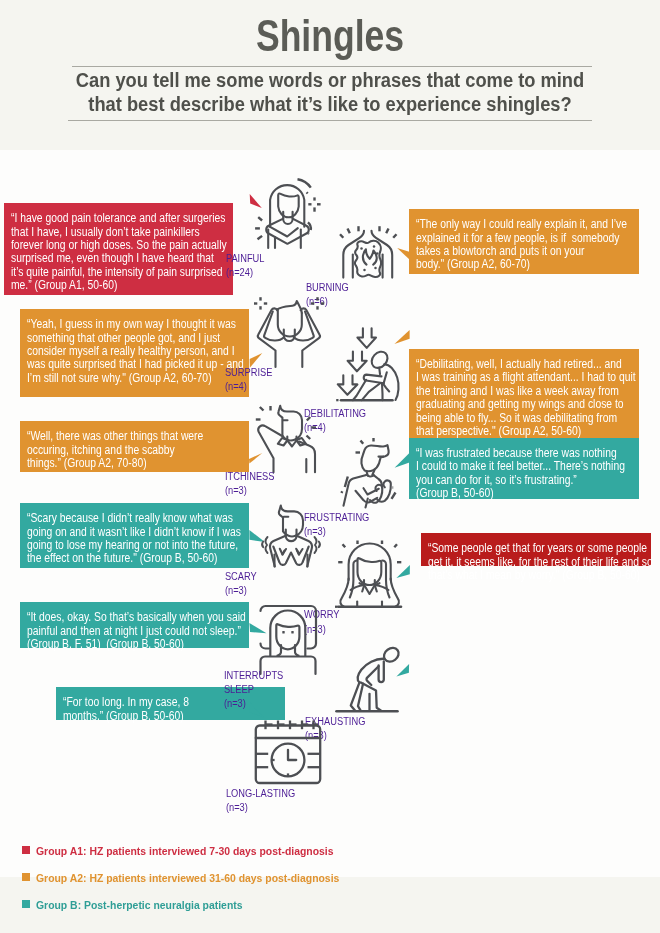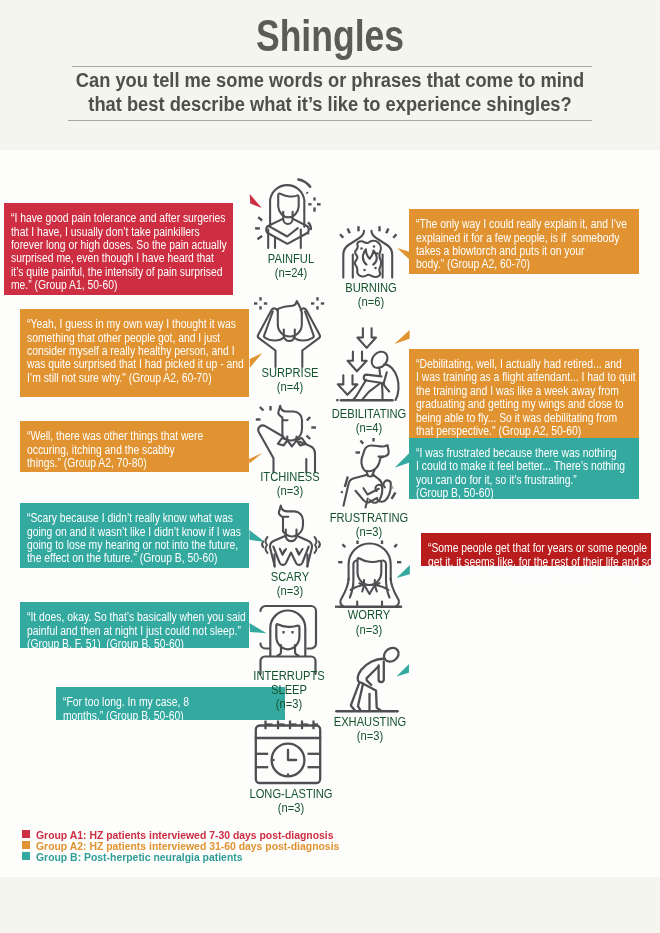--- a/index.html
+++ b/index.html
@@ -11,25 +11,25 @@
   .subtitle{position:absolute;left:0;top:68px;width:660px;text-align:center;font-size:20px;font-weight:bold;color:#4f504b;line-height:24px;transform:scaleX(0.915);transform-origin:50% 0;}
   .bub{position:absolute;box-sizing:border-box;color:#fff;font-size:12px;line-height:13.38px;padding:9.2px 0 0 7.4px;}
   .bub .t{display:block;transform:scaleX(0.862);transform-origin:0 0;white-space:pre;}
   .ptr{position:absolute;}
   .ico{position:absolute;overflow:visible;}
   .ico .g{fill:none;stroke:#4d4f53;stroke-width:2.1;stroke-linecap:round;stroke-linejoin:round;}
   .ico .s{fill:none;stroke:#4d4f53;stroke-width:2.4;stroke-linecap:butt;}
   .ico .s2{fill:none;stroke:#4d4f53;stroke-width:1.9;stroke-linecap:round;}
   .ico .t{fill:none;stroke:#4d4f53;stroke-width:2.3;stroke-linecap:butt;}
   .ico .gf{fill:#4d4f53;stroke:none;}
-  .lab{position:absolute;text-align:center;color:#14532d;font-size:12px;line-height:14.3px;}
+  .lab{position:absolute;color:#4c1d95;font-size:10px;line-height:14.3px;}
   .lab b{font-weight:normal;display:block;transform:scaleX(0.93);white-space:pre-line;}
   .lab{white-space:nowrap;}
   .legend{position:absolute;left:21.9px;top:828.5px;font-size:11.6px;font-weight:bold;}
-  .legend .row{display:flex;align-items:center;height:11.1px;}
+  .legend .row{display:flex;align-items:center;height:11.1px;margin-top:16px;}
   .legend .sw{width:8.4px;height:7.7px;margin-right:5.6px;flex:0 0 auto;}
   .legend .lt{transform:scaleX(0.898);transform-origin:0 50%;white-space:nowrap;}
 </style>
 </head>
 <body>
 
 <div class="page">
   <div class="panel"></div>
   <div class="title">Shingles</div>
   <div class="rule" style="left:72px;top:66px;width:520px;"></div>

